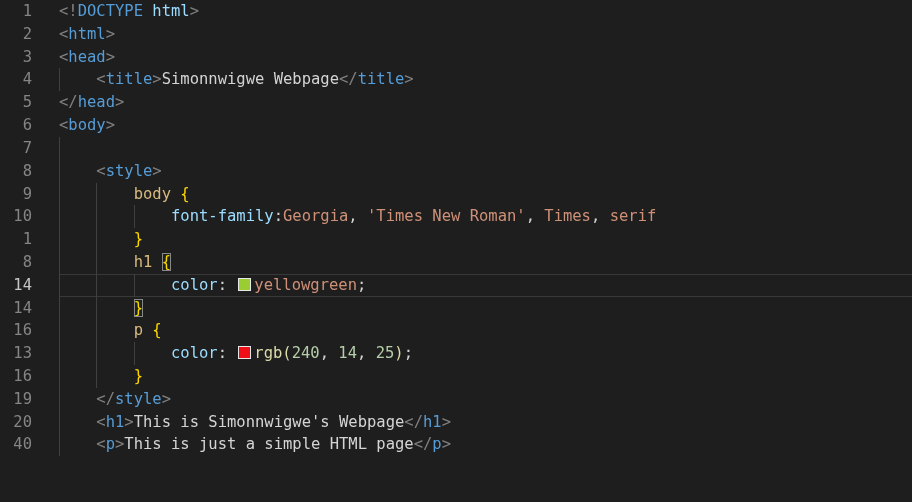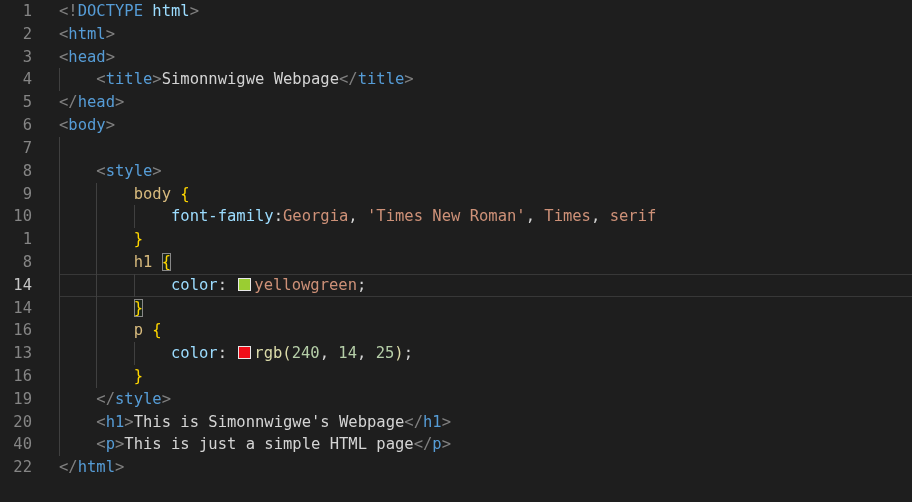--- a/index.html
+++ b/index.html
@@ -100,17 +100,13 @@
       <div class="content"><span class="guide" style="left: 0px; background: rgb(64, 64, 64);"></span><span class="tok" style="color: rgb(212, 212, 212);">    </span><span class="tok" style="color: rgb(128, 128, 128);">&lt;/</span><span class="tok" style="color: rgb(86, 156, 214);">style</span><span class="tok" style="color: rgb(128, 128, 128);">&gt;</span></div>
     </div>
     <div class="line">
       <div class="num" style="color: rgb(133, 133, 133);">20</div>
       <div class="content"><span class="guide" style="left: 0px; background: rgb(64, 64, 64);"></span><span class="tok" style="color: rgb(212, 212, 212);">    </span><span class="tok" style="color: rgb(128, 128, 128);">&lt;</span><span class="tok" style="color: rgb(86, 156, 214);">h1</span><span class="tok" style="color: rgb(128, 128, 128);">&gt;</span><span class="tok" style="color: rgb(212, 212, 212);">This is Simonnwigwe's Webpage</span><span class="tok" style="color: rgb(128, 128, 128);">&lt;/</span><span class="tok" style="color: rgb(86, 156, 214);">h1</span><span class="tok" style="color: rgb(128, 128, 128);">&gt;</span></div>
     </div>
     <div class="line">
       <div class="num" style="color: rgb(133, 133, 133);">40</div>
       <div class="content"><span class="guide" style="left: 0px; background: rgb(64, 64, 64);"></span><span class="tok" style="color: rgb(212, 212, 212);">    </span><span class="tok" style="color: rgb(128, 128, 128);">&lt;</span><span class="tok" style="color: rgb(86, 156, 214);">p</span><span class="tok" style="color: rgb(128, 128, 128);">&gt;</span><span class="tok" style="color: rgb(212, 212, 212);">This is just a simple HTML page</span><span class="tok" style="color: rgb(128, 128, 128);">&lt;/</span><span class="tok" style="color: rgb(86, 156, 214);">p</span><span class="tok" style="color: rgb(128, 128, 128);">&gt;</span></div>
     </div>
-    <div class="line">
-      <div class="num" style="color: rgb(133, 133, 133);">22</div>
-      <div class="content"><span class="tok" style="color: rgb(128, 128, 128);">&lt;/</span><span class="tok" style="color: rgb(86, 156, 214);">html</span><span class="tok" style="color: rgb(128, 128, 128);">&gt;</span></div>
-    </div>
   </div>
 
 </body></html>

